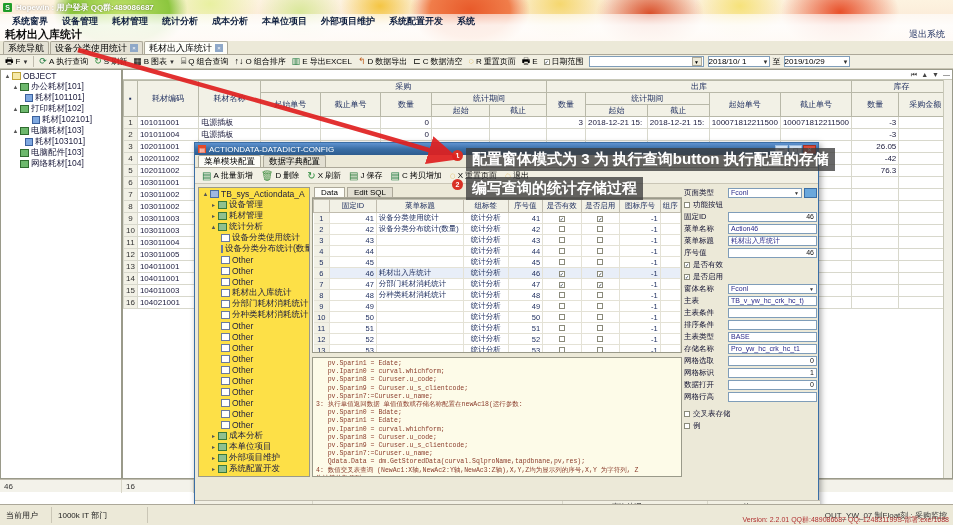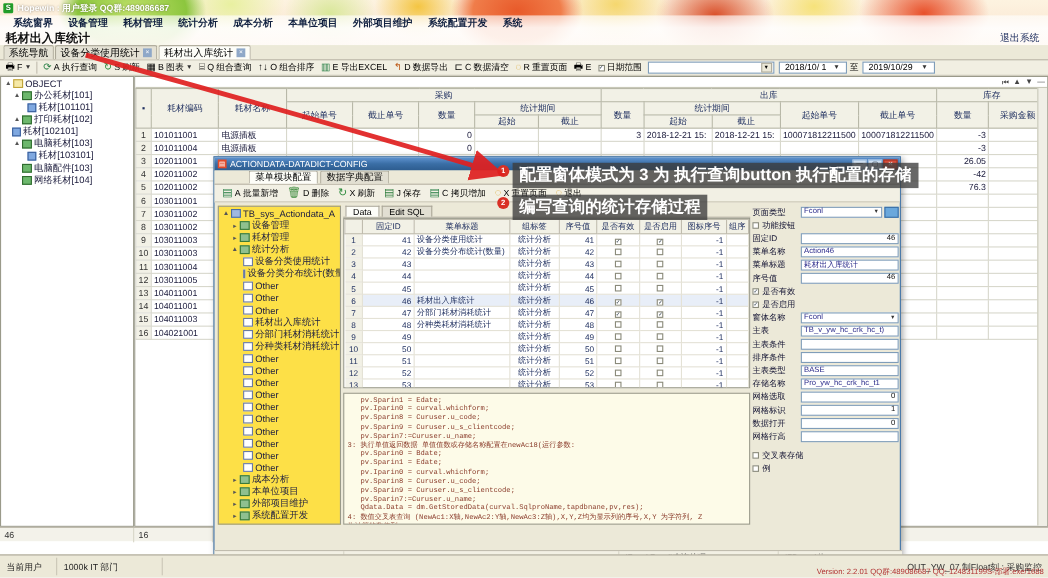--- a/index.html
+++ b/index.html
@@ -79,21 +79,21 @@
   .dropdown {
     height:11px; border:1px solid #7f9db9; background:#fff;
     display:flex;align-items:center;justify-content:flex-end; padding-right:1px;
     font-size:8px;
   }
   .dropdown .arrow {
     width:10px;height:9px;background:#ece9d8;border:1px solid #aca899;
     display:flex;align-items:center;justify-content:center;font-size:5px;
   }
   .datebox { height:11px; border:1px solid #7f9db9; background:#fff;
-             display:flex;align-items:center; padding:0 5px; font-size:8px; gap:3px;}
+             display:flex;align-items:center; padding:0 0; font-size:8px; gap:3px;}
   
   #main { position:absolute; left:0; top:69px; width:953px; height:435px; background:#fff; }
   #treepanel {
     position:absolute; left:0; top:0; width:122px; height:410px;
     background:#fff; border:1px solid #9a9a8a; overflow:hidden;
   }
   .tnode { display:flex; align-items:center; height:11px; font-size:8.5px; color:#202040; white-space:nowrap;}
   .tnode .exp { width:9px; text-align:center; font-size:6px; color:#555; }
   .tnode .ico { width:9px;height:8px;margin-right:2px; }
   .ico-folder { background:#f6e9a8; border:1px solid #c0a43a; }
@@ -151,21 +151,21 @@
   #dlgtitle .dico { width:8px;height:8px;background:#e34a2a;color:#fff;font-size:6px;
                     display:flex;align-items:center;justify-content:center;}
   #dlgbtns { margin-left:auto; display:flex; gap:1px; padding-right:2px; }
   #dlgbtns span { width:13px;height:9px; border:1px solid #9bbce0; background:#cfe0f2;
                   font-size:6px; color:#123; display:flex;align-items:center;justify-content:center;}
   #dlgbtns span.close { background:#d94c3a; border-color:#a03226; color:#fff; }
   #dlgtabs { height:13px; display:flex; align-items:flex-end; gap:2px; padding-left:3px;
              background:#ece9d8; border-bottom:1px solid #aca899; }
   .dtab { height:12px; padding:0 5px; font-size:8.5px; border:1px solid #aca899;
           border-bottom:none; background:#e2dfd2; display:flex;align-items:center; border-radius:2px 2px 0 0;}
-  .dtab.active { background:#fdfdf8;margin-left:28px; }
+  .dtab.active { background:#fdfdf8; }
   #dlgtoolbar { height:16px; background:#f2f0e4; border-bottom:1px solid #cac6b6;
                 display:flex; align-items:center; gap:0; padding-left:3px; font-size:8px; }
   #dlgtoolbar .dtb { display:flex;align-items:center;gap:2px; padding:0 4px; }
   #dlgtoolbar .dic { font-size:10px; line-height:1; }
   #dlgbody { position:absolute; left:0; top:42px; width:625px; height:315px; }
   #dlgtree { position:absolute; left:3px; top:2px; width:112px; height:290px;
              background:#fde047; border:1px solid #9a9a8a; overflow:hidden; }
   #dlgmid { position:absolute; left:117px; top:2px; width:370px; height:290px; }
   #dtabs2 { height:11px; display:flex; gap:2px; align-items:flex-end; padding-left:2px;
             border-bottom:1px solid #aca899; }
@@ -345,21 +345,21 @@
     </div>
     <div class="tnode" style="padding-left:24px">
       <span class="ico-leaf" style="margin-right:2px"></span>
       <span>耗材[101101]</span>
     </div>
     <div class="tnode" style="padding-left:10px">
       <span class="exp">▲</span>
       <span class="ico ico-green"></span>
       <span>打印耗材[102]</span>
     </div>
-    <div class="tnode" style="padding-left:10px">
+    <div class="tnode" style="padding-left:31px">
       <span class="ico-leaf" style="margin-right:2px"></span>
       <span>耗材[102101]</span>
     </div>
     <div class="tnode" style="padding-left:10px">
       <span class="exp">▲</span>
       <span class="ico ico-green"></span>
       <span>电脑耗材[103]</span>
     </div>
     <div class="tnode" style="padding-left:24px">
       <span class="ico-leaf" style="margin-right:2px"></span>

